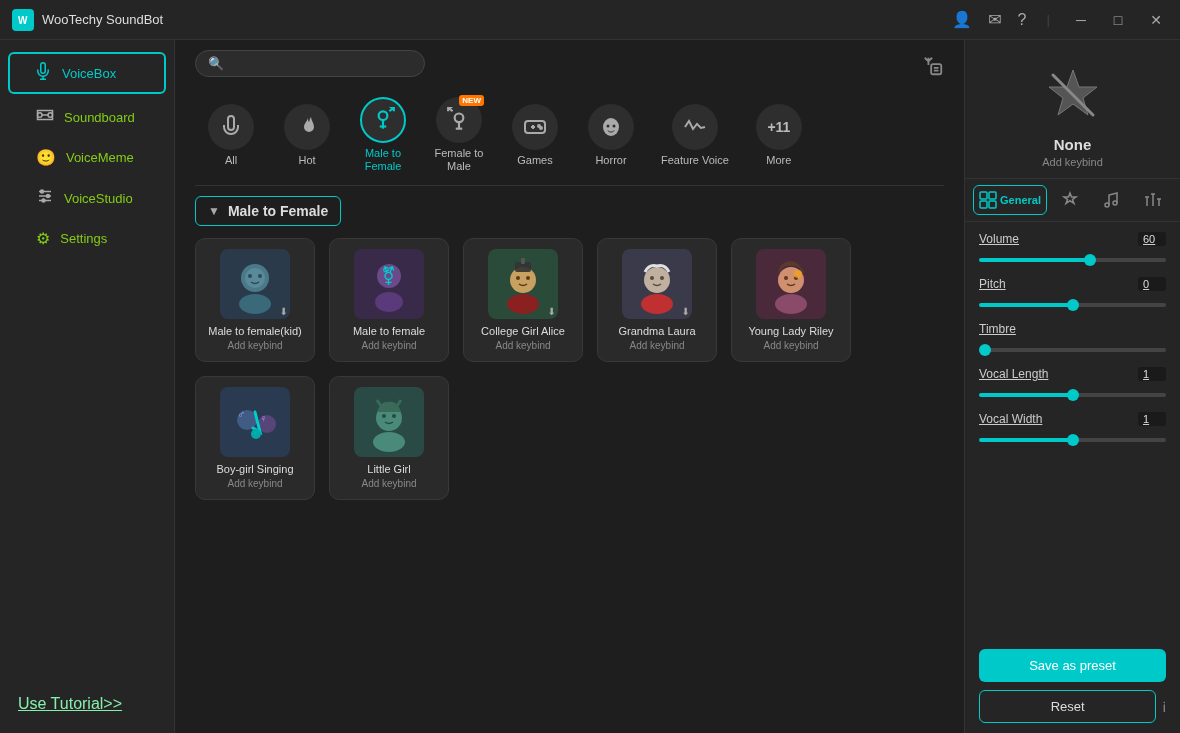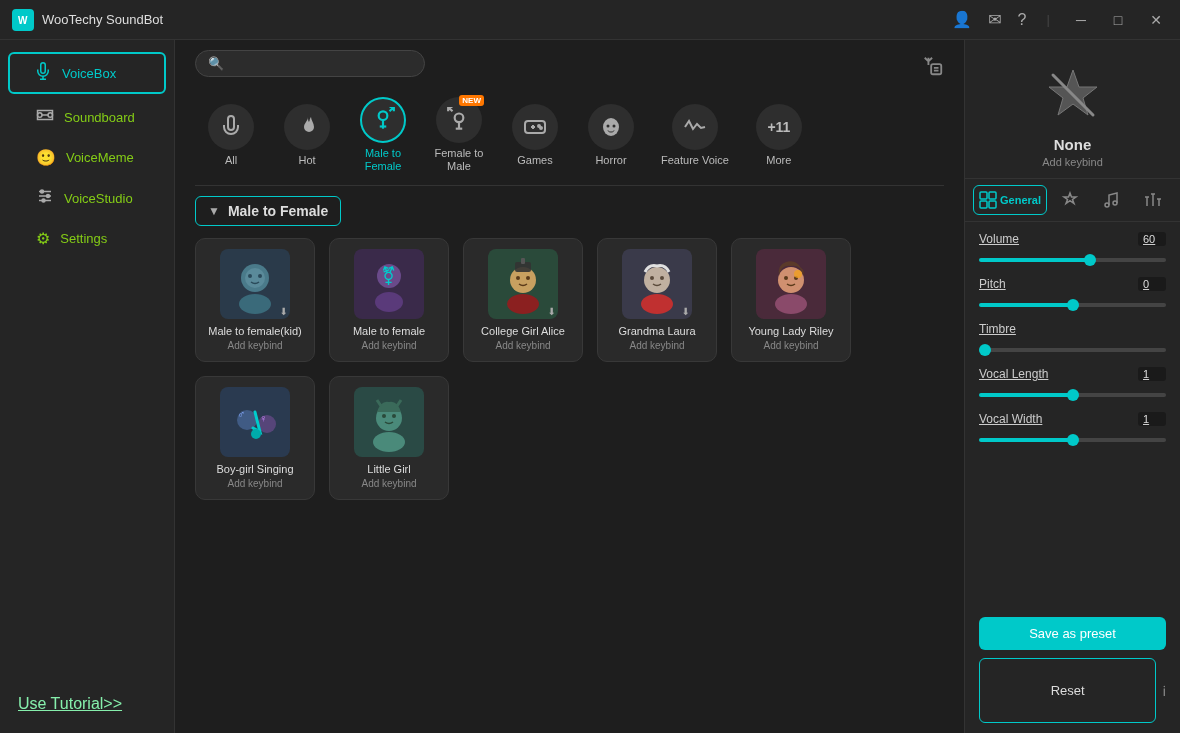--- a/index.html
+++ b/index.html
@@ -319,21 +319,21 @@
       display: flex;
       align-items: center;
       gap: 6px;
     }
     .btn-reset {
       flex: 1;
       background: transparent;
       color: #ddd;
       border: 1px solid #00c9c9;
       border-radius: 6px;
-      padding: 24px;
+      padding: 8px;
       font-size: 13px;
       cursor: pointer;
       text-align: center;
     }
     .info-icon { color: #888; font-size: 14px; cursor: pointer; }
 
     
     .av-blue { background: #2a3a4a; }
     .av-purple { background: #3a2a4a; }
     .av-green { background: #2a4a3a; }

